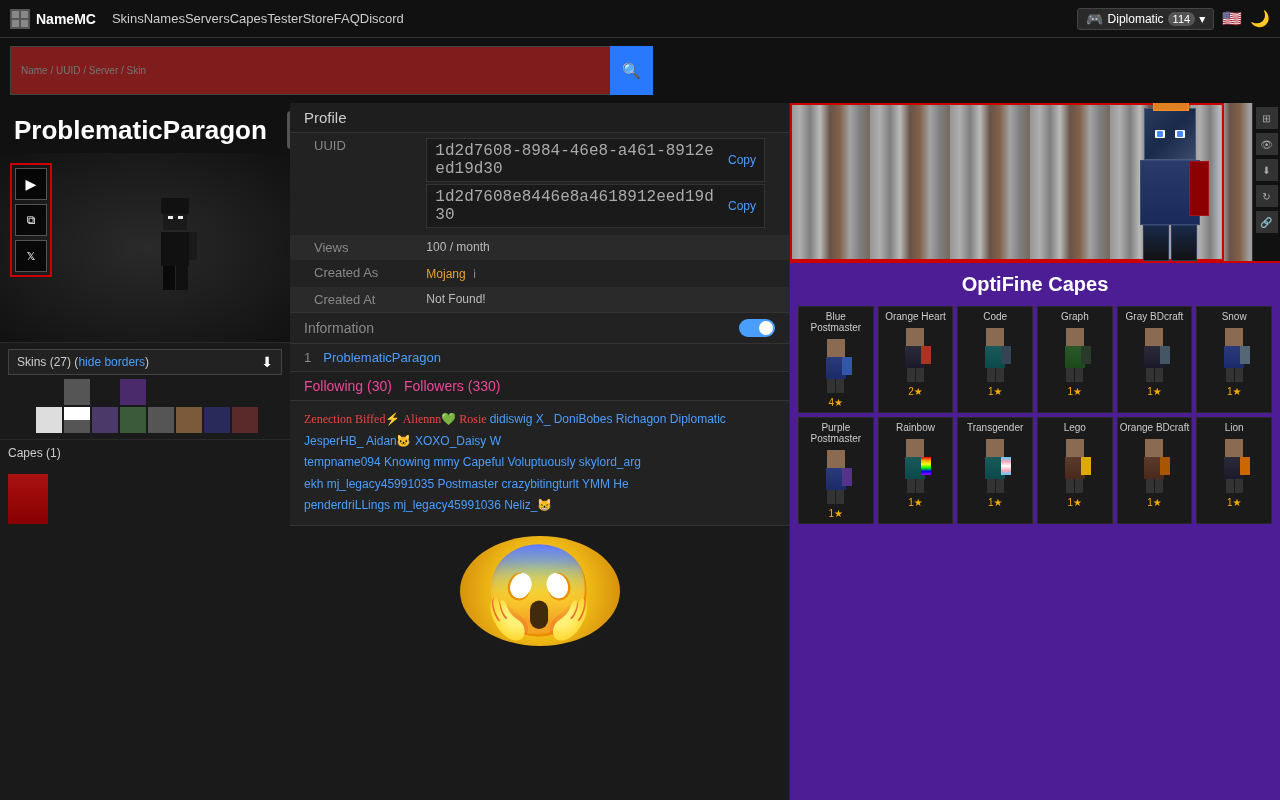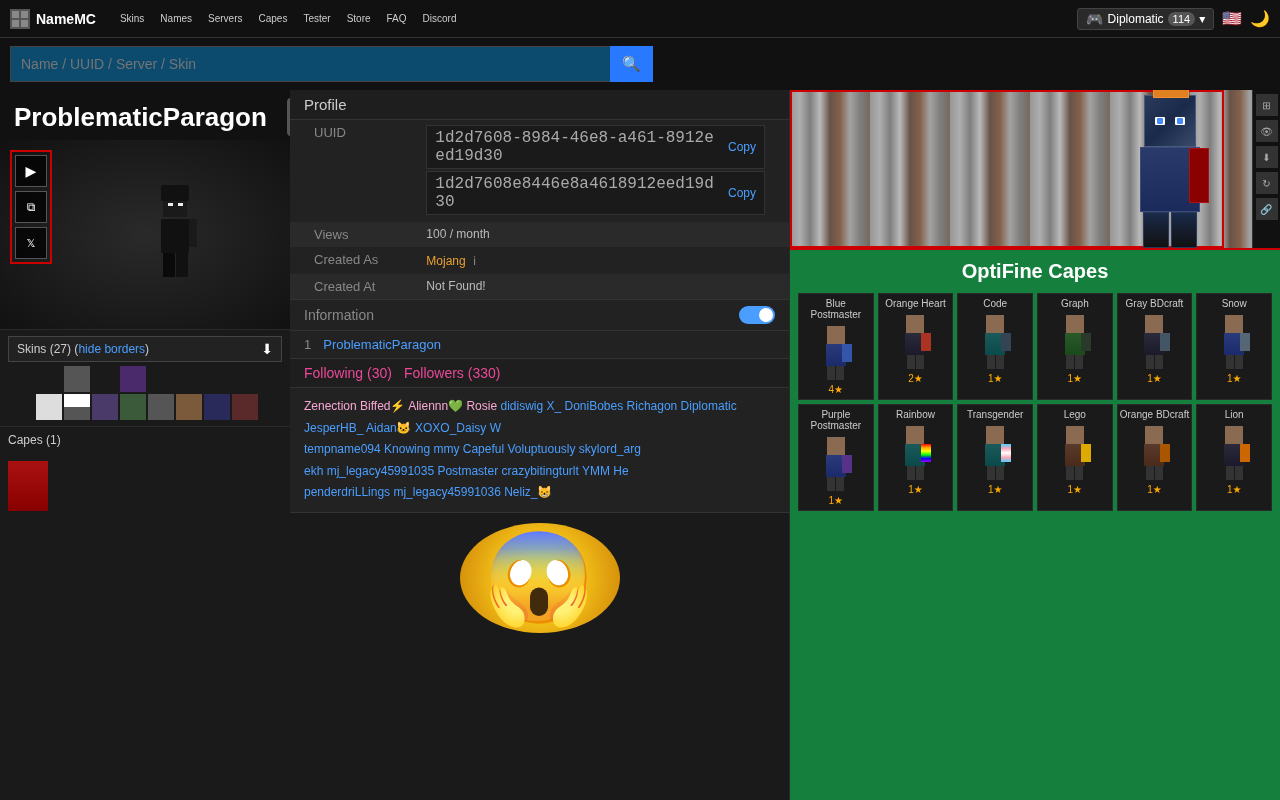--- a/index.html
+++ b/index.html
@@ -38,22 +38,22 @@
       width: 20px;
       height: 20px;
       background: #555;
       display: flex;
       align-items: center;
       justify-content: center;
     }
     .navbar a {
       color: #ccc;
       text-decoration: none;
-      margin: 0 8px;
-      font-size: 10px;
+      margin: 0 0;
+      font-size: 13px;
     }
     .navbar .right {
       margin-left: auto;
       display: flex;
       align-items: center;
       gap: 8px;
     }
     .user-badge {
       background: #2a2a2a;
       border: 1px solid #444;
@@ -76,26 +76,26 @@
     .search-bar {
       background: #111;
       padding: 8px 10px;
       display: flex;
       gap: 0;
       flex-shrink: 0;
     }
     .search-input {
       flex: 1;
       max-width: 600px;
-      background: #0c4a6e;
+      background: #7f1d1d;
       border: 1px solid #444;
       border-right: none;
       color: #aaa;
-      padding: 9px 10px;
-      font-size: 14px;
+      padding: 18px 10px;
+      font-size: 10px;
       outline: none;
     }
     .search-btn {
       background: #2979ff;
       border: none;
       color: #fff;
       padding: 6px 12px;
       cursor: pointer;
       font-size: 15px;
     }
@@ -346,21 +346,21 @@
       border-bottom: 1px solid #333;
       display: flex;
       gap: 12px;
     }
     .following-link { color: #ec4899; cursor: pointer; }
     .following-users {
       padding: 8px 14px;
       line-height: 1.8;
       font-size: 12px;
     }
-    .user-green { color: #f9a8d4; }
+    .user-green { color: #ef4444; font-family: Liberation Serif, serif; }
     .user-normal { color: #4a9eff; }
 
     
     .emoji-area {
       padding: 10px 14px;
       display: flex;
       justify-content: center;
     }
     .emoji-img {
       width: 160px;
@@ -497,21 +497,21 @@
       top: -12px;
       left: 8px;
       width: 36px;
       height: 14px;
       background: #e08020;
       border: 1px solid #f09030;
     }
 
     
     .optifine-section {
-      background: #15803d;
+      background: #4c1d95;
       flex: 1;
       overflow-y: auto;
       padding: 0;
     }
     .optifine-title {
       text-align: center;
       font-size: 20px;
       color: #fff;
       padding: 10px;
       font-weight: bold;

